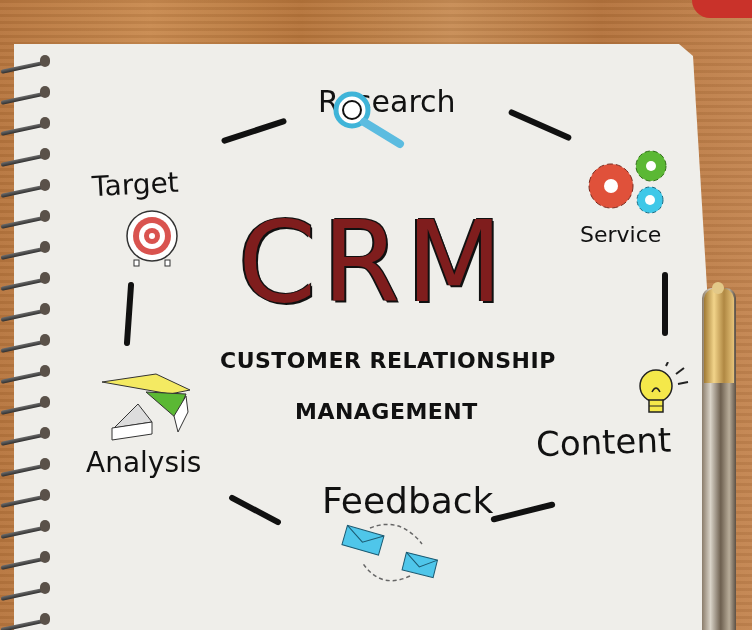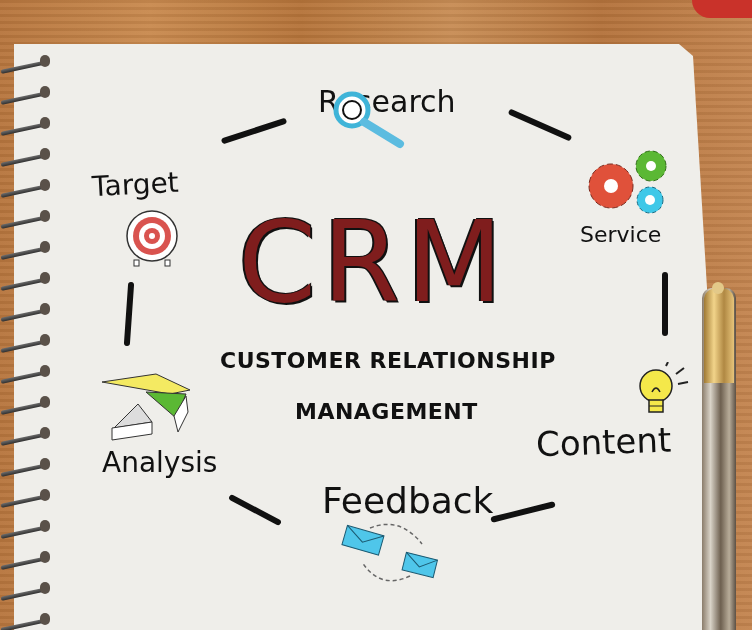--- a/index.html
+++ b/index.html
@@ -150,21 +150,21 @@
 <div class="sub" style="left:220px;top:348px;">CUSTOMER RELATIONSHIP</div>
 <div class="sub" style="left:295px;top:399px;">MANAGEMENT</div>
 
 <svg style="position:absolute;left:100px;top:372px" width="90" height="72" viewBox="0 0 90 72">
   <path d="M2 10 L56 2 L90 18 L70 22 Z" fill="#f4ea62" stroke="#333"></path>
   <path d="M46 20 L86 22 L76 46 Z" fill="#5bb834" stroke="#333"></path>
   <path d="M74 44 L86 24 L88 40 L78 60 Z" fill="#fff" stroke="#333"></path>
   <path d="M14 56 L38 32 L52 50 Z" fill="#ddd" stroke="#333"></path>
   <path d="M12 56 L52 50 L52 62 L12 68 Z" fill="#fff" stroke="#333"></path>
 </svg>
-<div class="txt" style="left:86px;top:446px;font-size:28px;margin-left:16px;">Analysis</div>
+<div class="txt" style="left:86px;top:446px;font-size:28px;">Analysis</div>
 
 <svg style="position:absolute;left:636px;top:362px" width="56" height="64" viewBox="0 0 56 64">
   <circle cx="20" cy="24" r="16" fill="#f4e84a" stroke="#222" stroke-width="1.5"></circle>
   <rect x="13" y="38" width="14" height="12" fill="#f4e84a" stroke="#222" stroke-width="1.5"></rect>
   <line x1="13" y1="44" x2="27" y2="44" stroke="#222"></line>
   <path d="M16 30 Q20 22 24 30" fill="none" stroke="#222" stroke-width="1.5"></path>
   <line x1="40" y1="12" x2="48" y2="6" stroke="#222" stroke-width="2"></line>
   <line x1="42" y1="22" x2="52" y2="20" stroke="#222" stroke-width="2"></line>
   <line x1="30" y1="4" x2="32" y2="0" stroke="#222" stroke-width="2"></line>
 </svg>

